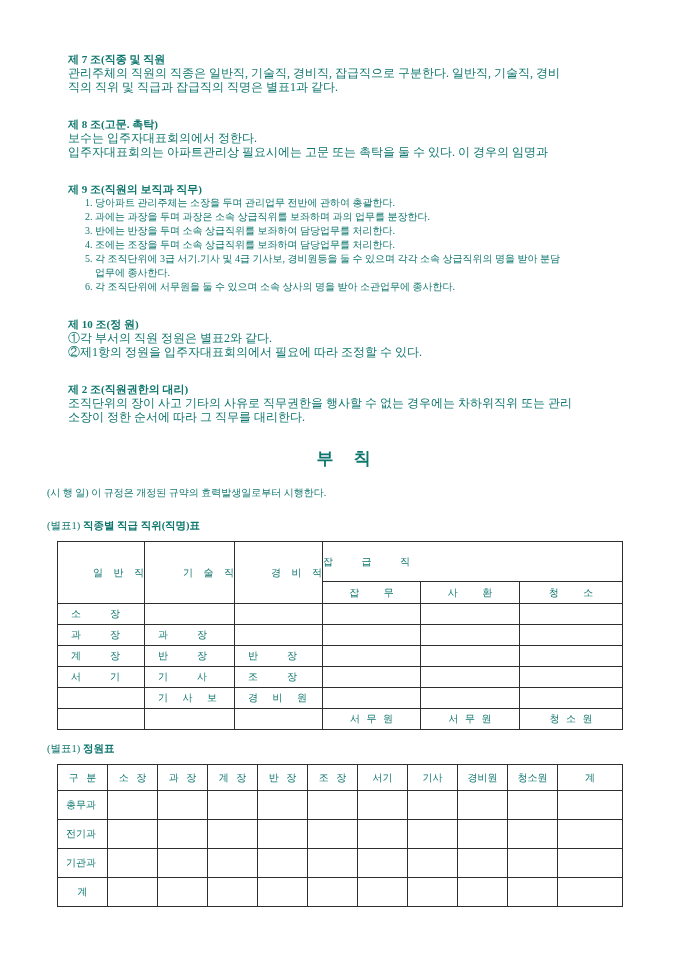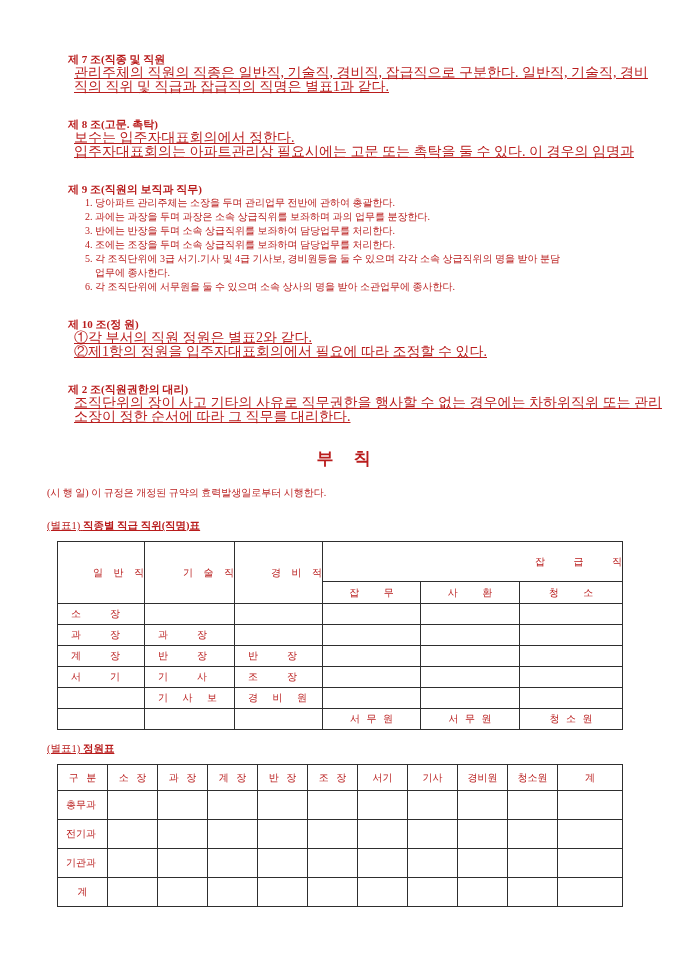--- a/index.html
+++ b/index.html
@@ -2,39 +2,38 @@
 <html><head>
 <meta charset="utf-8">
 <style>
   html,body{margin:0;padding:0;background:#e8e8e8;}
   .page{
     position:relative;
     width:680px;height:962px;
     margin:0 auto;
     background:#ffffff;
     font-family:"Liberation Serif","DejaVu Serif",serif;
-    color:#b91c1c;
+    color:#0f766e;
     overflow:hidden;
   }
   .content{
     position:absolute;
     left:47px;top:52px;right:40px;
   }
   .article{margin:0 0 23px 21px;}
   .article h3{
     margin:0;padding:0;
     font-size:11px;font-weight:bold;
     line-height:14px;
     white-space:nowrap;
   }
   .article .body-line{
-    margin-left:6px;
-    font-size:14px;line-height:14px;
+    margin-left:0;
+    font-size:12px;line-height:14px;
     white-space:pre;
-    text-decoration:underline;
   }
   .article .item-line{
     margin-left:17px;
     font-size:10px;line-height:14px;
     white-space:pre;
   }
   .addendum-heading{
     text-align:center;
     font-size:17px;font-weight:bold;
     word-spacing:16px;
@@ -42,42 +41,41 @@
     line-height:14px;
   }
   .effective-line{
     font-size:10px;line-height:14px;
     margin:8px 0 19px 0;
     white-space:pre;
   }
   .annex-caption{
     font-size:10.5px;line-height:14px;
     margin:0 0 8px 0;
-    text-decoration:underline;
   }
   .annex-caption .cap-title{font-weight:bold;}
   .annex2-caption{margin-top:12px;}
   table{
     border-collapse:collapse;
     table-layout:fixed;
     margin-left:10px;
   }
   td{
     border:1px solid #2e2e2e;
     font-size:10px;
     padding:0;
     overflow:hidden;
   }
   
   .t1{width:565px;}
   .t1 tr{height:21px;}
   .t1 tr.h1{height:40px;}
   .t1 tr.h2{height:22px;}
   .t1 td.hc{text-align:right;word-spacing:8px;}
-  .t1 td.gh{text-align:right;word-spacing:26px;}
+  .t1 td.gh{text-align:left;word-spacing:26px;}
   .t1 td.sh{text-align:center;word-spacing:22px;}
   .t1 td.lbl{text-align:left;padding-left:13px;word-spacing:12px;white-space:pre;}
   .t1 td.ctr{text-align:center;word-spacing:4px;}
   
   .t2{width:565px;}
   .t2 tr{height:29px;}
   .t2 tr.hd{height:26px;}
   .t2 td.hc{text-align:center;word-spacing:5px;}
   .t2 td.rl{text-align:left;padding-left:8px;}
   .t2 td.rc{text-align:center;}

